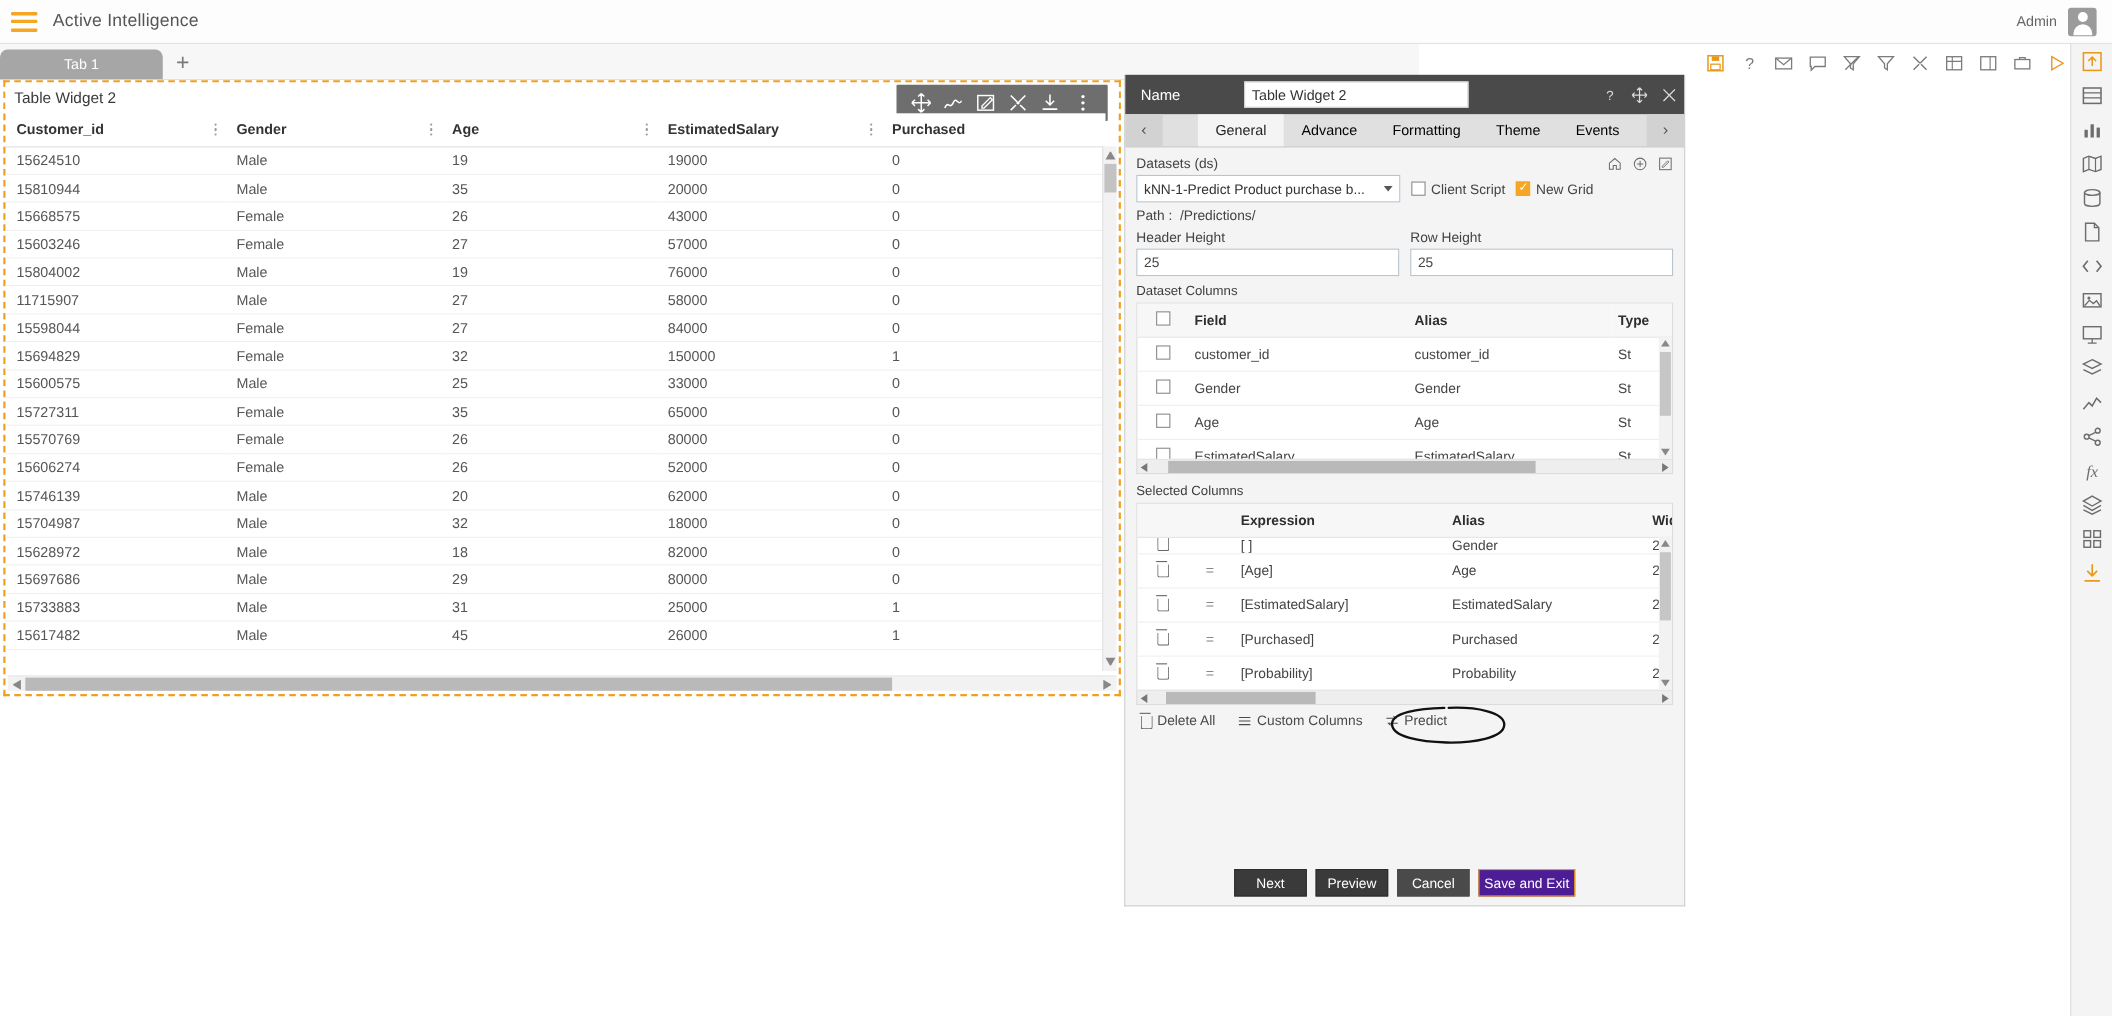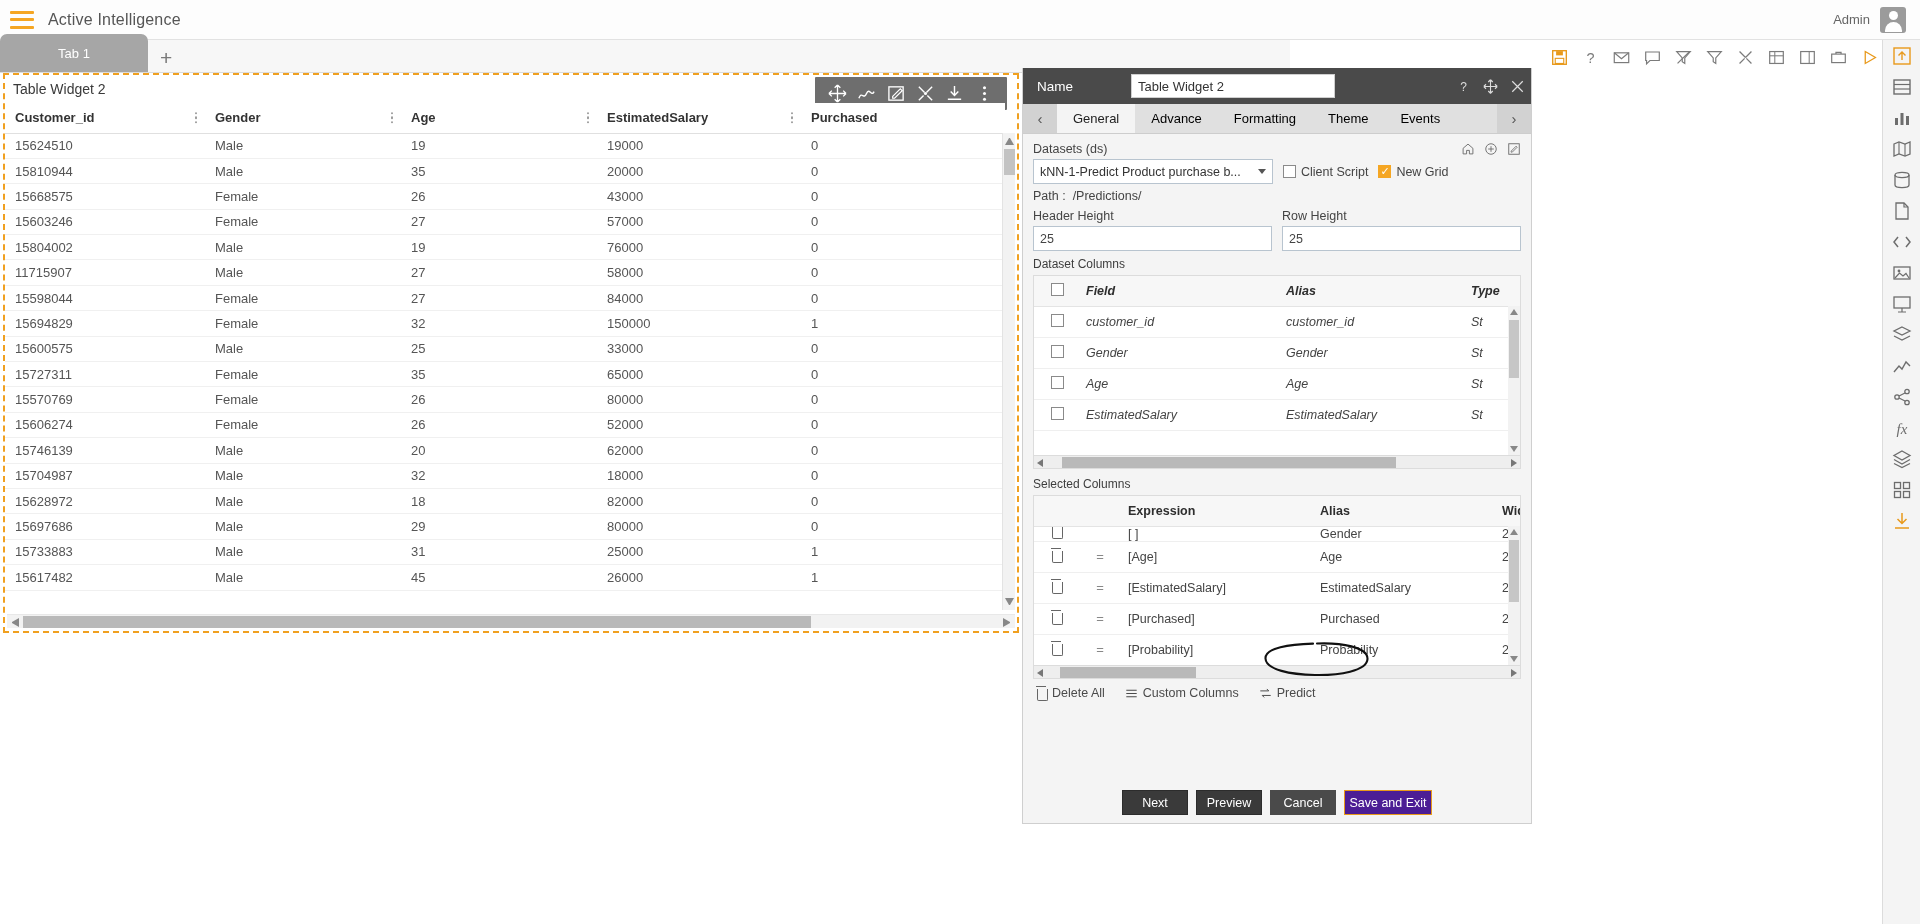--- a/index.html
+++ b/index.html
@@ -32,21 +32,21 @@
   .avatar::after { content:""; position:absolute; width:17px; height:10px; border-radius:9px 9px 0 0;
     background:#fff; left:4.5px; top:15px; }
 
   
   #tabstrip {
     position: absolute; left: 0; top: 40px; width: 1290px; height: 33px;
     background: #f7f7f7; border-bottom: 1px solid #dcdcdc;
     display: flex; align-items: flex-end;
   }
   .tab {
-    width: 148px; height: 38px; background: #a6a6a6; color: #fff;
+    width: 148px; height: 27px; background: #a6a6a6; color: #fff;
     border-radius: 7px 7px 0 0; font-size: 13px;
     display: flex; align-items: center; justify-content: center; cursor: pointer;
   }
   .tab-add { margin-left: 12px; font-size: 21px; color: #7a7a7a; cursor: pointer;
     line-height: 1; padding-bottom: 4px; }
 
   
   #tool-iconrow {
     position: absolute; right: 42px; top: 42px; height: 30px;
     display: flex; align-items: center; gap: 14px; color: #7b7b7b;
@@ -146,21 +146,21 @@
     border-bottom: 1px solid #cdcdcd;
   }
   #tabs-row .navarrow {
     width: 34px; display: flex; align-items: center; justify-content: center;
     color: #555; font-size: 15px; background: #d2d2d2; cursor: pointer;
   }
   #tabs-row .ptab {
     padding: 0 16px; display: flex; align-items: center; font-size: 13px;
     color: #000000; cursor: pointer;
   }
-  #tabs-row .ptab.active { background: #f4f4f4; color: #222; }
+  #tabs-row .ptab.active { background: #f4f4f4; color: #222; margin-left: 32px; }
 
   #panel-body { padding: 6px 10px 0 10px; font-size: 12.5px; color: #444; position: relative; }
   .row-label { margin: 2px 0 3px; font-size: 12.5px; color: #444; display: flex; align-items: center; }
   .ds-icons { margin-left: auto; display: flex; gap: 9px; color: #6a6a6a; align-items: center; }
   .ds-icons span { cursor: pointer; display: inline-flex; }
 
   .sel-wrap { display: flex; align-items: center; gap: 10px; }
   .fake-select {
     width: 240px; height: 25px; border: 1px solid #b8c4cf; background: #fff;
     display: flex; align-items: center; padding: 0 6px; font-size: 12.5px; color: #333;
@@ -599,21 +599,21 @@
         <input value="25" style="">
       </div>
       <div class="fld">
         <label>Row Height</label>
         <input value="25" style="">
       </div>
     </div>
 
     <div class="section-title">Dataset Columns</div>
 
-    <div class="mini-table-wrap" style="height:181px; overflow:hidden;font-style:italic;">
+    <div class="mini-table-wrap" style="height:143px; overflow:hidden;">
       <table class="mini">
         <thead>
             <tr>
           <th class="c-chk"><span class="cbox"></span></th>
           <th class="c-fld">Field</th>
           <th class="c-ali">Alias</th>
           <th class="c-typ">Type</th>
         </tr>
           </thead>
         <tbody id="dsc-body">

